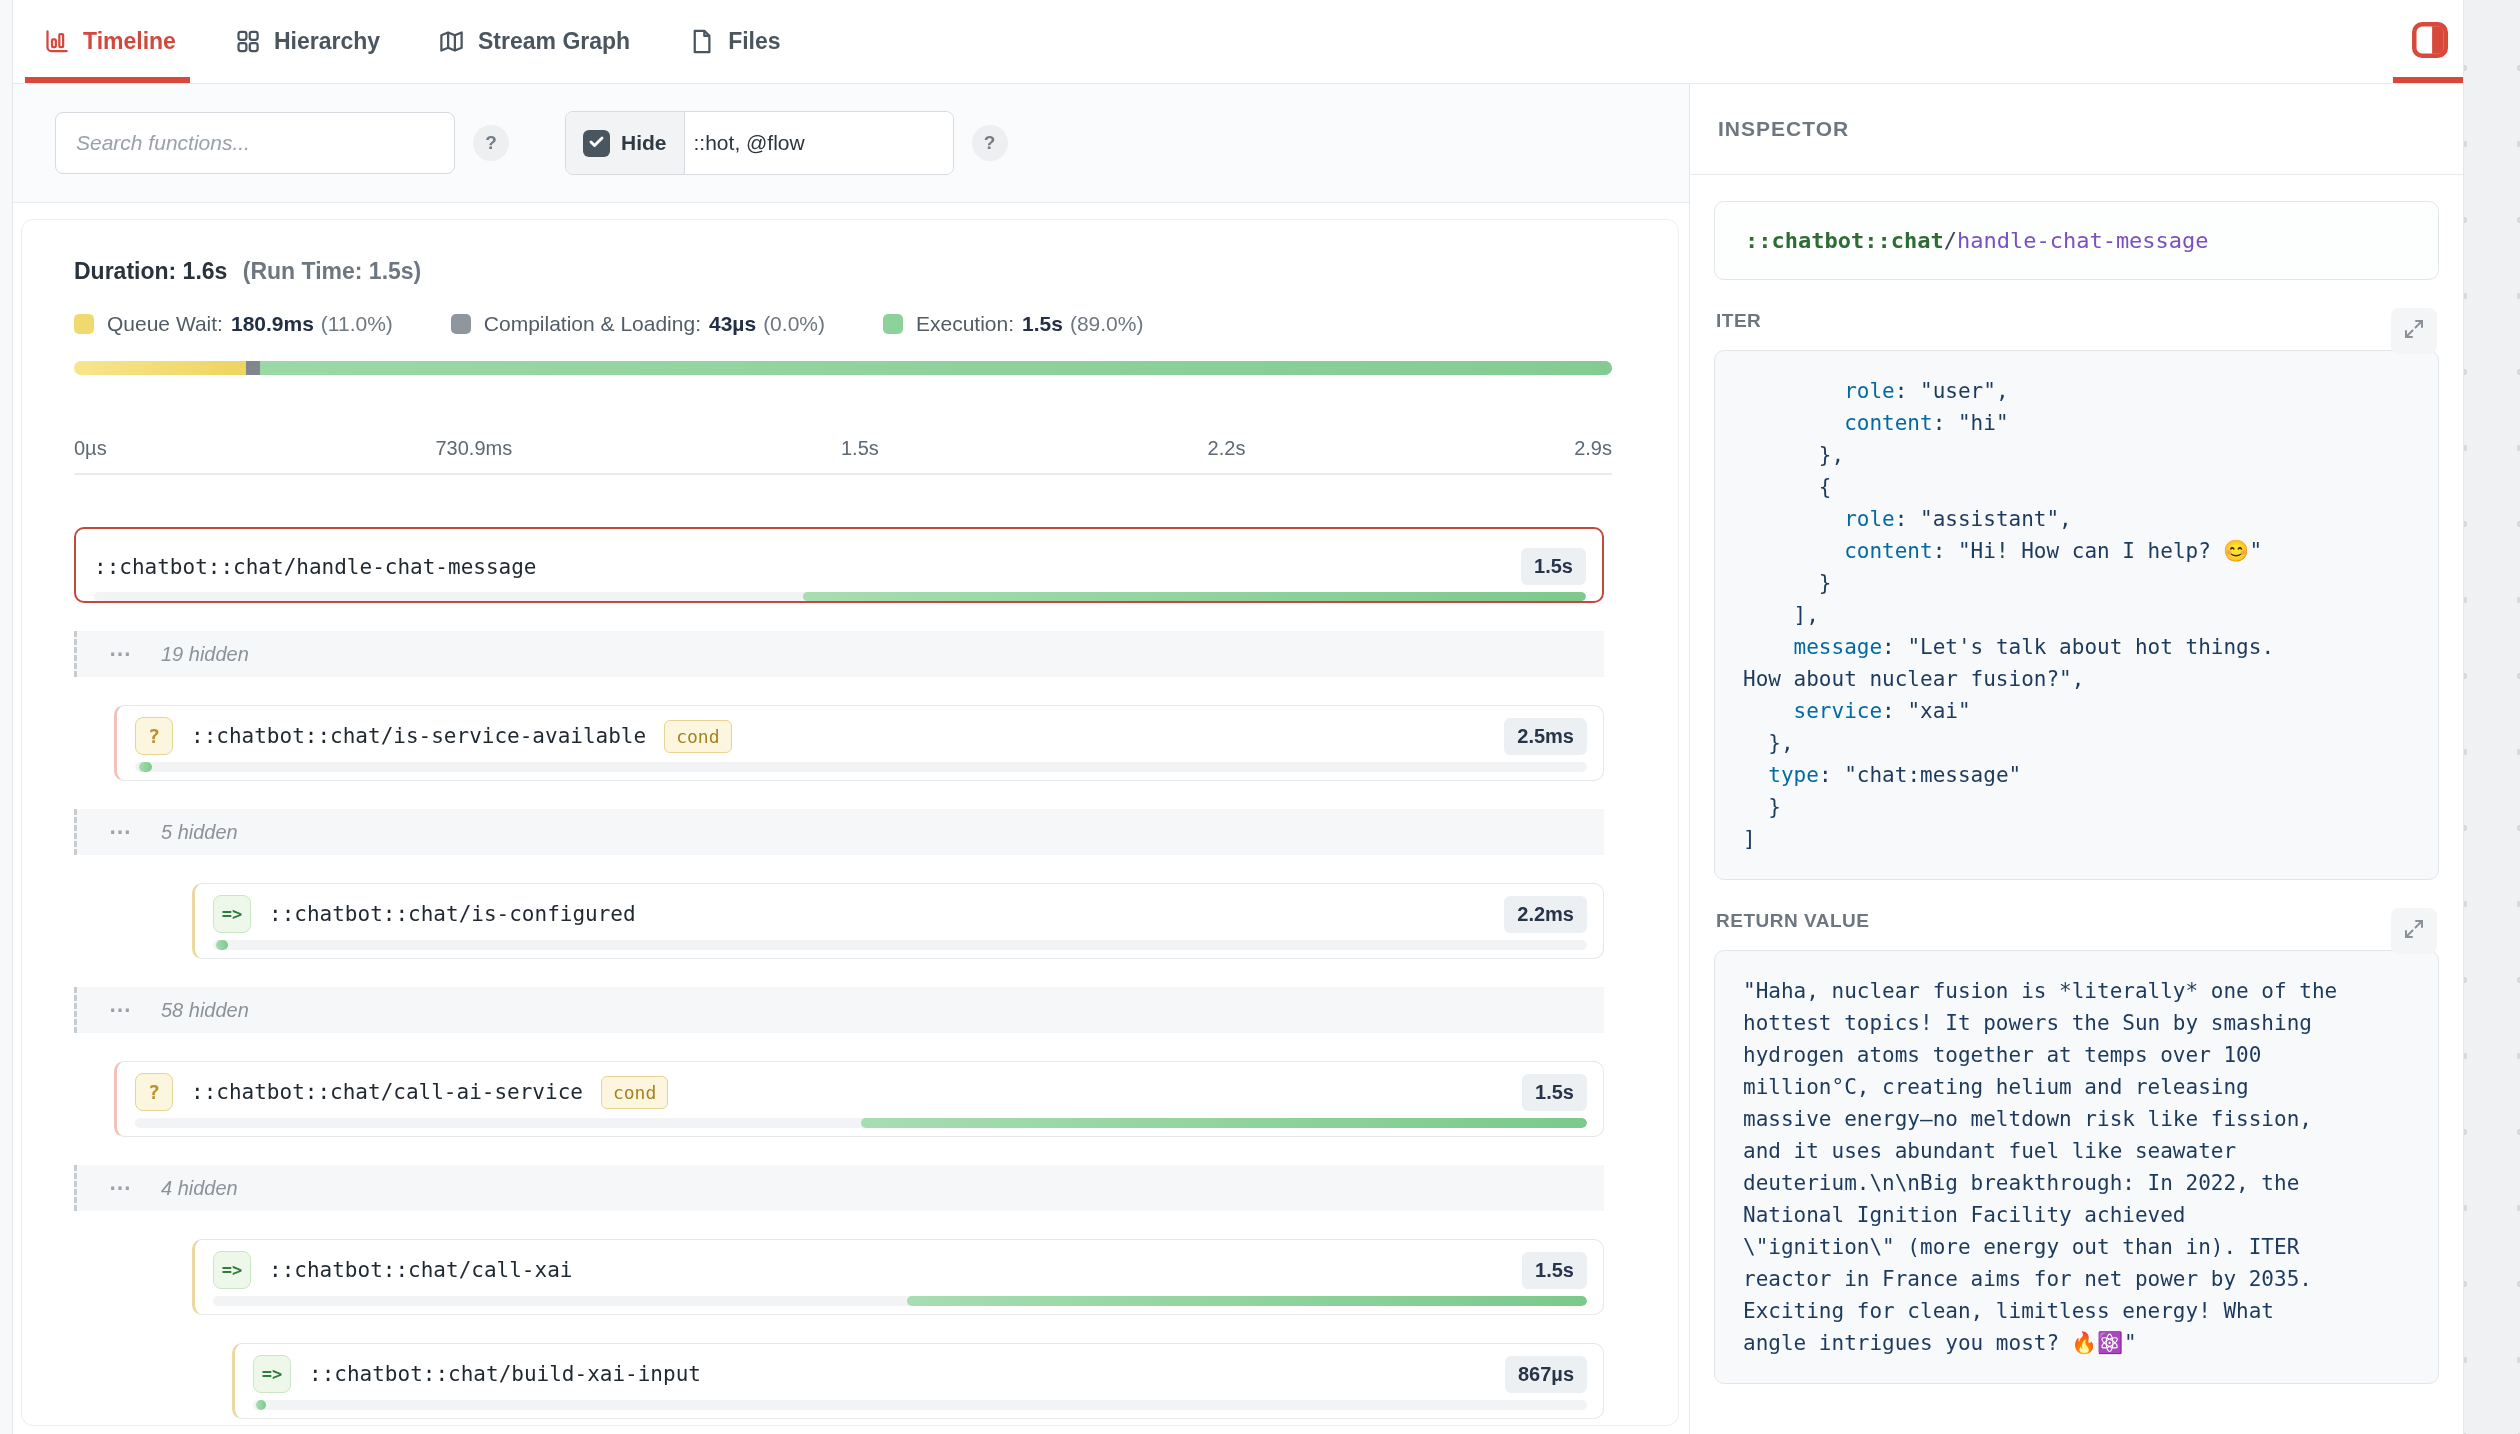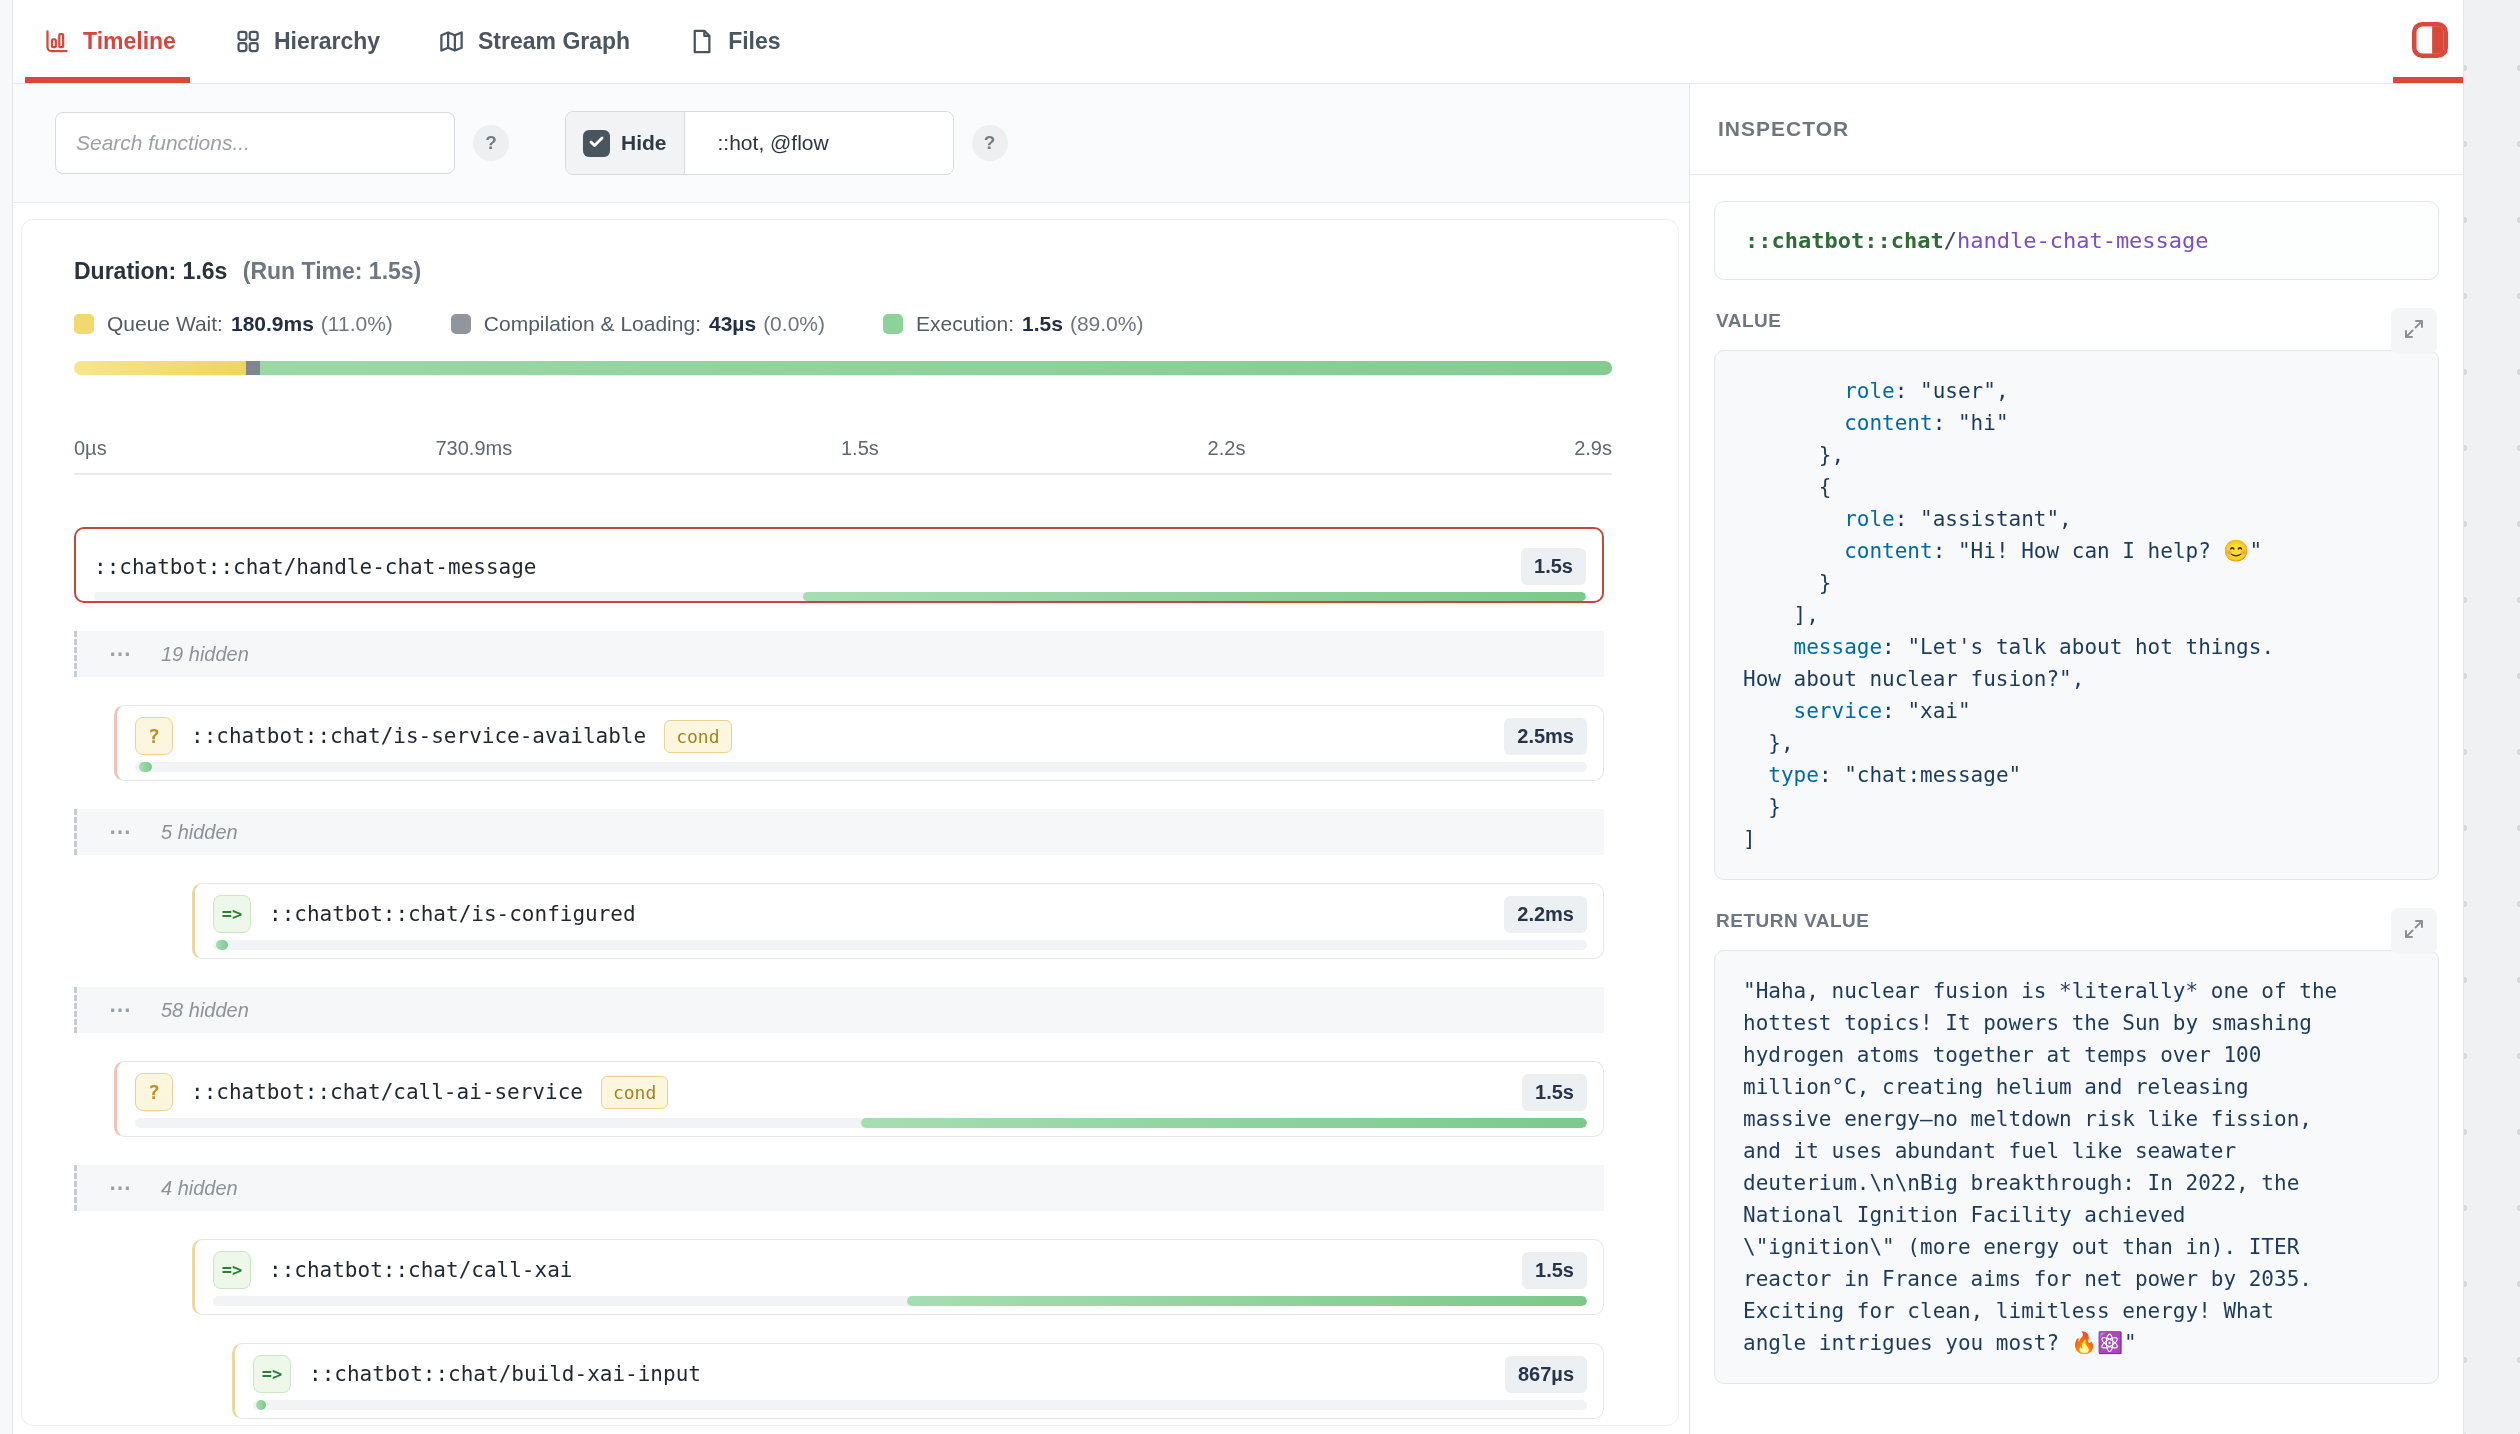--- a/index.html
+++ b/index.html
@@ -43,21 +43,21 @@
     font-size:21px; padding:0 20px; color:#2c353e; outline:none; font-family:"Liberation Sans", sans-serif;font-style:italic;
   }
   .search-input::placeholder { color:#9aa1a8; }
   .help { width:36px; height:36px; border-radius:50%; background:#edeff1; color:#737c85; font-weight:bold; font-size:19px;
     display:flex; align-items:center; justify-content:center; margin-left:18px; cursor:pointer; flex-shrink:0; }
   .hide-group { margin-left:56px; display:flex; height:64px; border:1px solid #d7dbdf; border-radius:8px; overflow:hidden; background:#fff; }
   .hide-left { display:flex; align-items:center; gap:11px; padding:0 17px; background:#f1f3f5; border-right:1px solid #d7dbdf; cursor:pointer; }
   .checkbox { width:27px; height:27px; border-radius:6px; background:#49555f; display:flex; align-items:center; justify-content:center; }
   .checkbox svg { width:19px; height:19px; }
   .hide-label { font-size:21px; color:#2f3a44; font-weight:bold; }
-  .hide-input { border:none; outline:none; width:268px; padding:0 33px; font-size:21px; color:#2c353e; font-family:"Liberation Sans", sans-serif; }
+  .hide-input { border:none; outline:none; width:268px; padding:0 9px; font-size:21px; color:#2c353e; font-family:"Liberation Sans", sans-serif; }
 
   
   .timeline-card { margin:16px 10px 8px 8px; background:#fff; border:1px solid #eceef0; border-radius:12px;
     padding:38px 52px 64px 52px; flex:1; min-height:0; overflow:hidden; }
   .duration-line { font-size:23px; font-weight:bold; color:#2a323c; }
   .run-time { color:#6e7781; margin-left:9px; }
   .legend { display:flex; gap:58px; margin-top:27px; align-items:center; font-size:21px; color:#525c66; }
   .legend-item { display:flex; align-items:center; }
   .swatch { width:20px; height:20px; border-radius:5px; margin-right:13px; }
   .legend-value { font-weight:bold; color:#222f44; margin:0 7px 0 8px; }
@@ -345,21 +345,21 @@
 
     <div class="inspector">
       <div class="insp-header">INSPECTOR</div>
       <div class="insp-body">
 
         <div class="fn-box">
           <span class="fn-ns">::chatbot::chat</span><span class="fn-sep">/</span><span class="fn-name">handle-chat-message</span>
         </div>
 
         <div class="sect-label-row">
-          <span class="sect-label">VALUE</span>
+          <span class="sect-label">ITER</span>
           <span class="expand-btn">
             <span>
               <svg viewBox="0 0 24 24" fill="none" stroke="currentColor" stroke-width="2" stroke-linecap="round" stroke-linejoin="round">
                   <path d="M14 4h6v6"></path>
                   <path d="M20 4l-6.5 6.5"></path>
                   <path d="M10 20H4v-6"></path>
                   <path d="M4 20l6.5-6.5"></path>
                 </svg>
             </span>
           </span>

